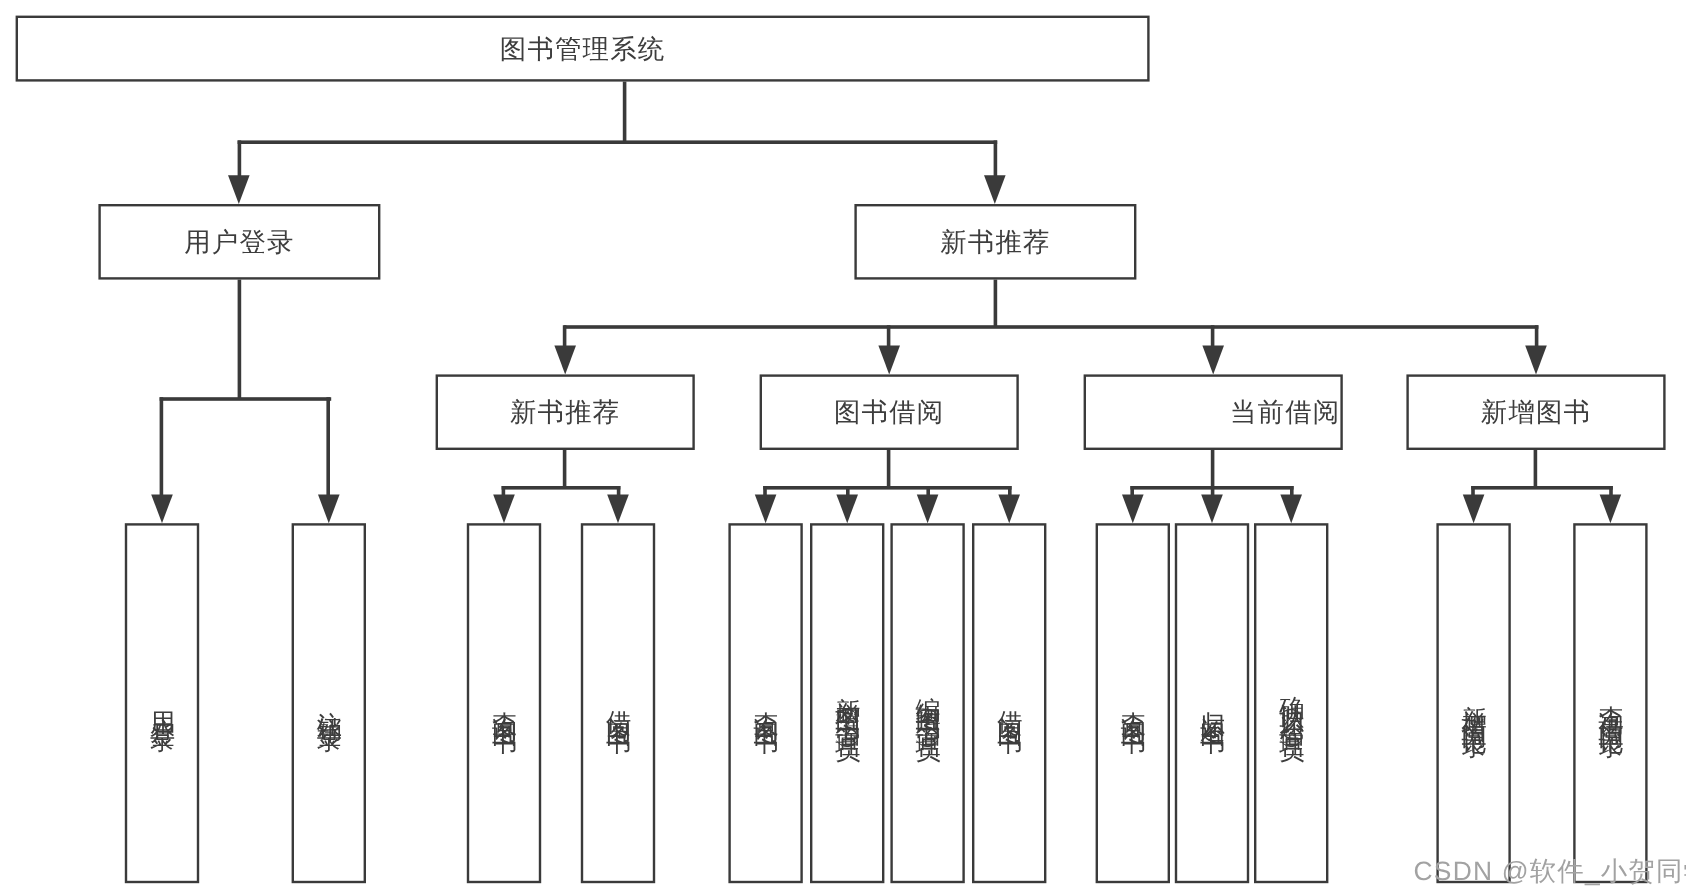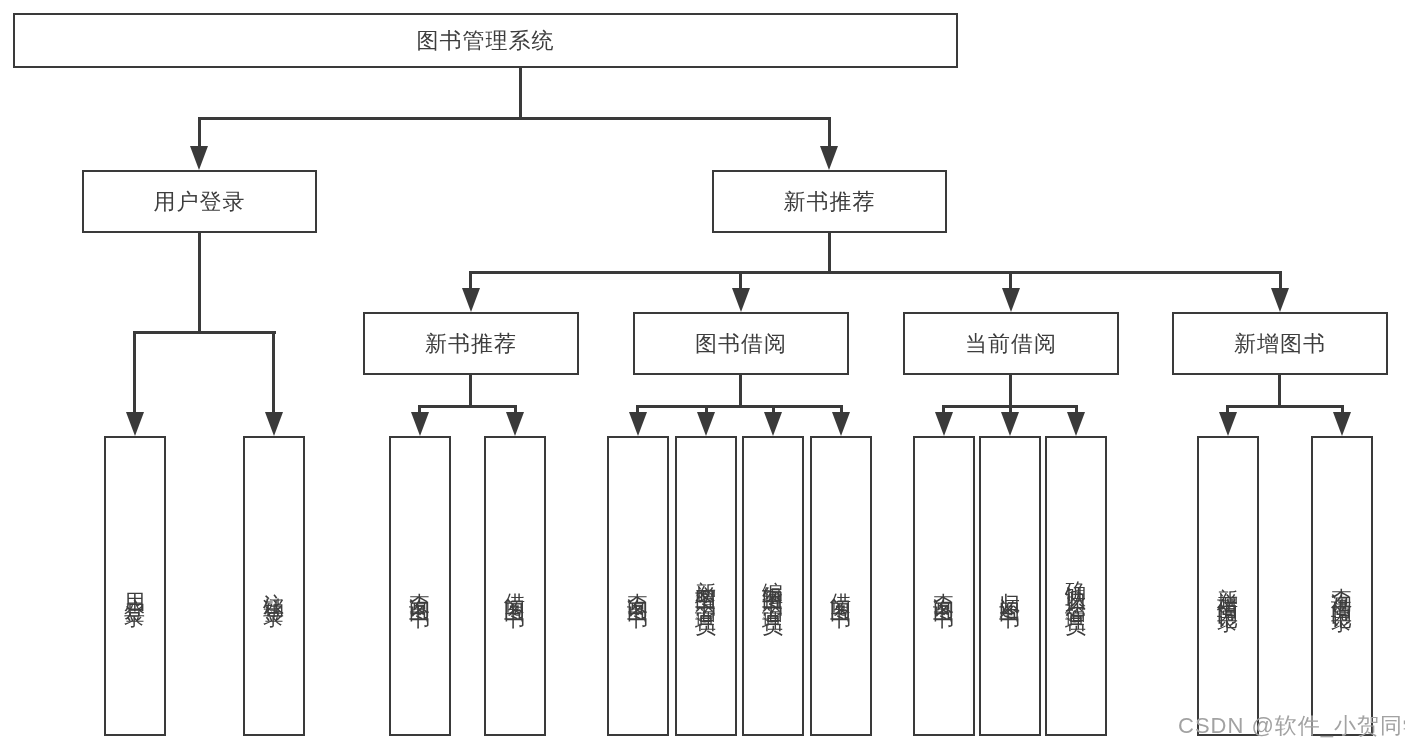--- a/index.html
+++ b/index.html
@@ -92,21 +92,21 @@
   <div class="arrow" style="left:1002px; top:288px;"></div>
   <div class="line" style="left:1279px; top:271px; width:3px; height:20px;"></div>
   <div class="arrow" style="left:1271px; top:288px;"></div>
 
   <div class="box hbox" style="left:633px; top:312px; width:216px; height:63px;">
     <span>图书借阅</span>
   </div>
   <div class="box hbox" style="left:363px; top:312px; width:216px; height:63px;">
     <span>新书推荐</span>
   </div>
-  <div class="box hbox" style="left:903px; top:312px; width:216px; height:63px;">
+  <div class="box hbox" style="left:903px; top:312px; width:216px; height:63px;justify-content:flex-end;">
     <span>当前借阅</span>
   </div>
   <div class="box hbox" style="left:1172px; top:312px; width:216px; height:63px;">
     <span>新增图书</span>
   </div>
 
   <div class="line" style="left:469px; top:375px; width:3px; height:32px;"></div>
   <div class="line" style="left:418px; top:405px; width:99px; height:3px;"></div>
   <div class="line" style="left:418px; top:405px; width:3px; height:10px;"></div>
   <div class="arrow" style="left:411px; top:412px;"></div>

